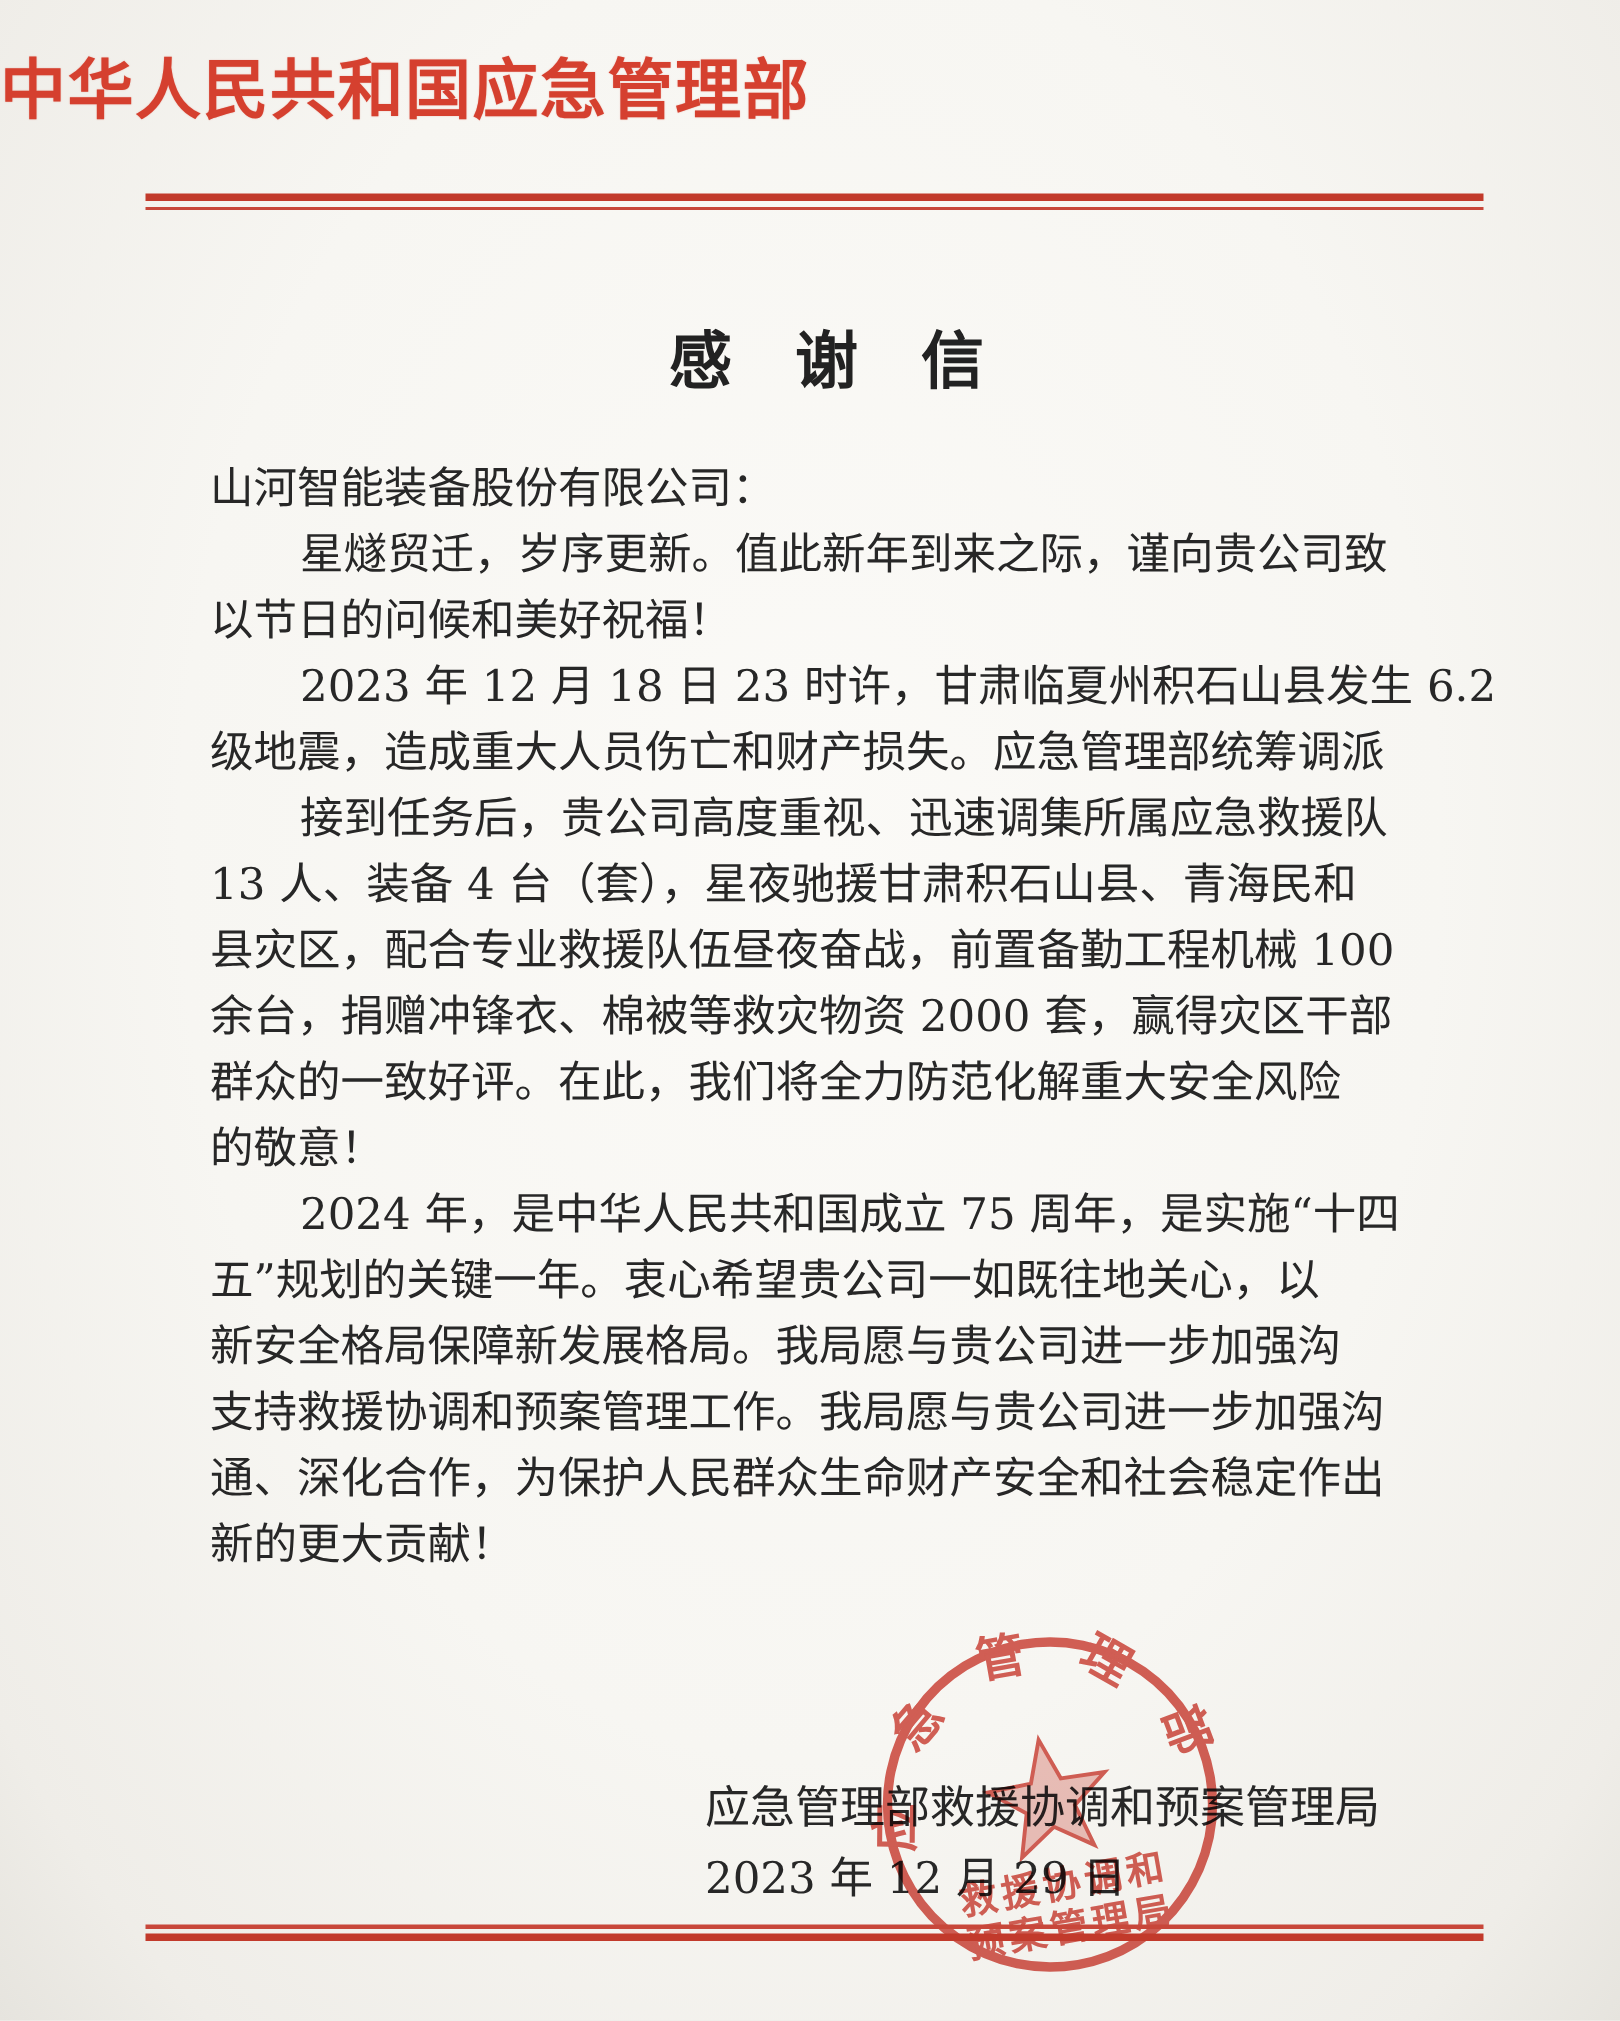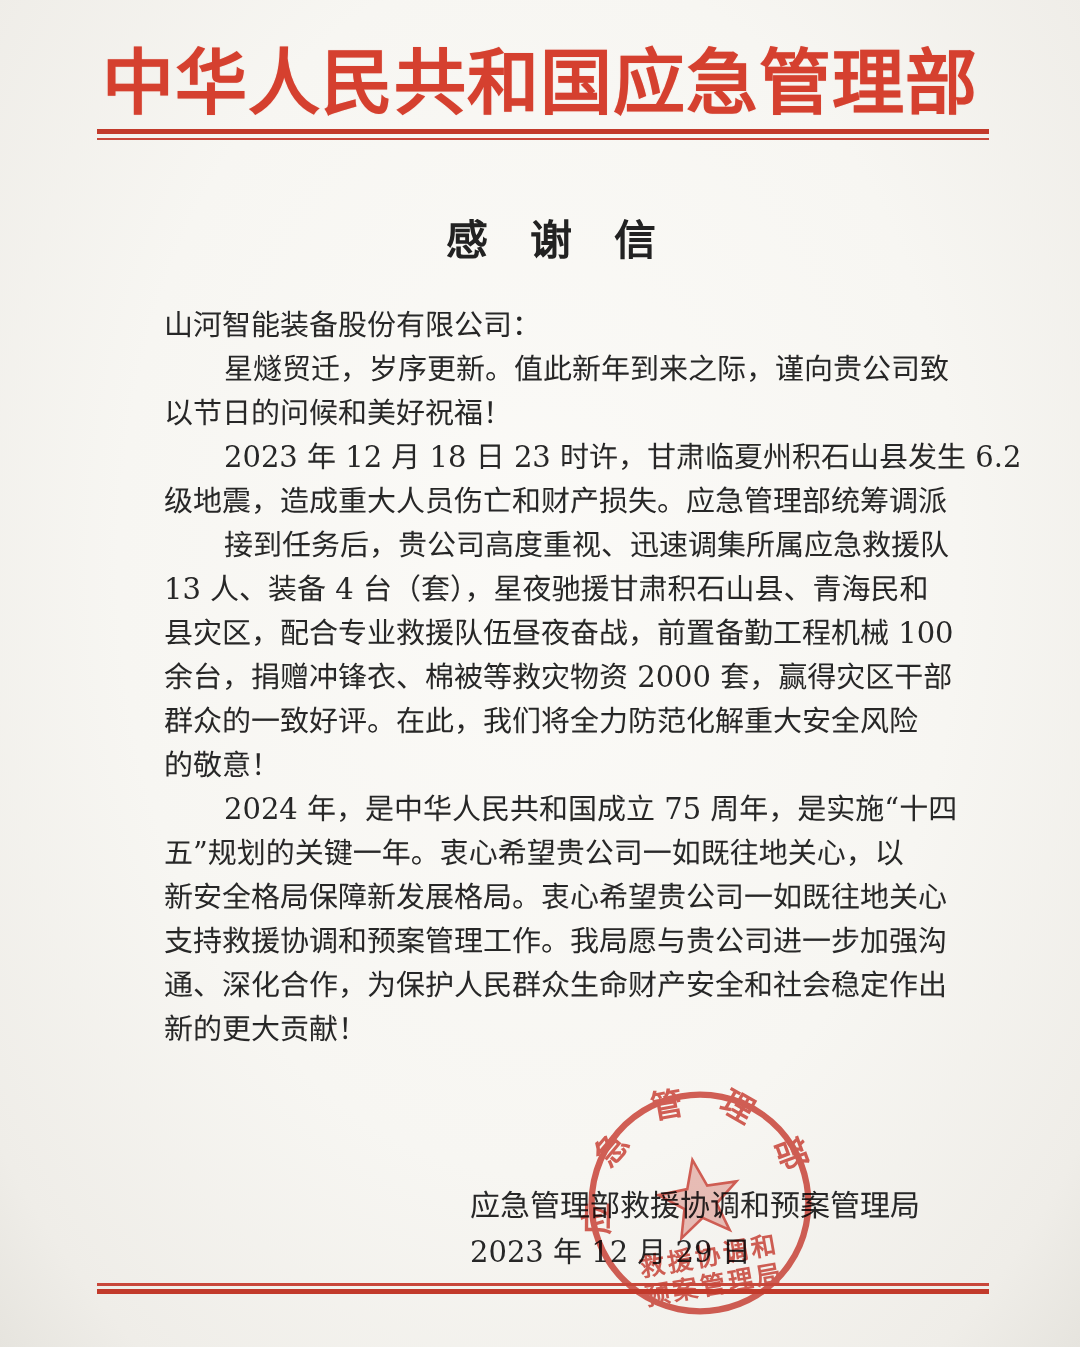--- a/index.html
+++ b/index.html
@@ -8,37 +8,37 @@
     background:#e9e7e2;
     font-family:"DejaVu Serif","Liberation Serif",serif;
   }
   .page{
     position:absolute;inset:0;
     background:
       radial-gradient(ellipse at 50% 42%, #fbfaf7 0%, #f7f6f2 55%, #efede8 88%, #e6e4de 100%);
   }
   .letterhead{
     position:absolute;top:24px;left:0;width:100%;
-    text-align:center;white-space:nowrap;
-    font-size:72px;font-weight:700;letter-spacing:1px;
+    white-space:nowrap;
+    font-size:44px;font-weight:700;letter-spacing:1px;
     color:#d5402f;
     text-shadow:0 0 1px rgba(213,64,47,.35);
   }
   .rule{position:absolute;left:97px;width:892px;}
   .rule-top-thick{top:129px;height:5px;background:#c23a2b;}
   .rule-top-thin{top:138px;height:2px;background:#c8473a;}
   .rule-bottom-thin{top:1283px;height:3px;background:#c8473a;}
   .rule-bottom-thick{top:1289px;height:5px;background:#c23a2b;}
   .letter-title{
     position:absolute;top:206px;left:11px;width:100%;
     text-align:center;white-space:nowrap;
     font-size:42px;font-weight:700;color:#222;
   }
   .body-block{
-    position:absolute;top:303px;left:164px;width:792px;
+    position:absolute;top:303px;left:140px;width:792px;
     font-size:29px;line-height:44px;color:#272727;
   }
   .line{white-space:nowrap;}
   .line.indent{padding-left:60px;}
   .sign-block{
     position:absolute;top:1184px;right:160px;
     font-size:30px;color:#272727;
   }
   .signature{white-space:nowrap;line-height:44px;letter-spacing:0px;}
   .sign-date{white-space:nowrap;line-height:40px;margin-top:4px;font-size:29px;}
@@ -68,21 +68,21 @@
     <div class="line indent">2023 年 12 月 18 日 23 时许，甘肃临夏州积石山县发生 6.2</div>
     <div class="line">级地震，造成重大人员伤亡和财产损失。应急管理部统筹调派</div>
     <div class="line indent">接到任务后，贵公司高度重视、迅速调集所属应急救援队</div>
     <div class="line">13 人、装备 4 台（套），星夜驰援甘肃积石山县、青海民和</div>
     <div class="line">县灾区，配合专业救援队伍昼夜奋战，前置备勤工程机械 100</div>
     <div class="line">余台，捐赠冲锋衣、棉被等救灾物资 2000 套，赢得灾区干部</div>
     <div class="line">群众的一致好评。在此，我们将全力防范化解重大安全风险</div>
     <div class="line">的敬意！</div>
     <div class="line indent">2024 年，是中华人民共和国成立 75 周年，是实施“十四</div>
     <div class="line">五”规划的关键一年。衷心希望贵公司一如既往地关心，以</div>
-    <div class="line">新安全格局保障新发展格局。衷心希望贵公司一如既往地关心</div>
+    <div class="line">新安全格局保障新发展格局。我局愿与贵公司进一步加强沟</div>
     <div class="line">支持救援协调和预案管理工作。我局愿与贵公司进一步加强沟</div>
     <div class="line">通、深化合作，为保护人民群众生命财产安全和社会稳定作出</div>
     <div class="line">新的更大贡献！</div>
   </div>
 
   <div class="sign-block">
     <div class="signature">应急管理部救援协调和预案管理局</div>
     <div class="sign-date">2023 年 12 月 29 日</div>
   </div>
 

